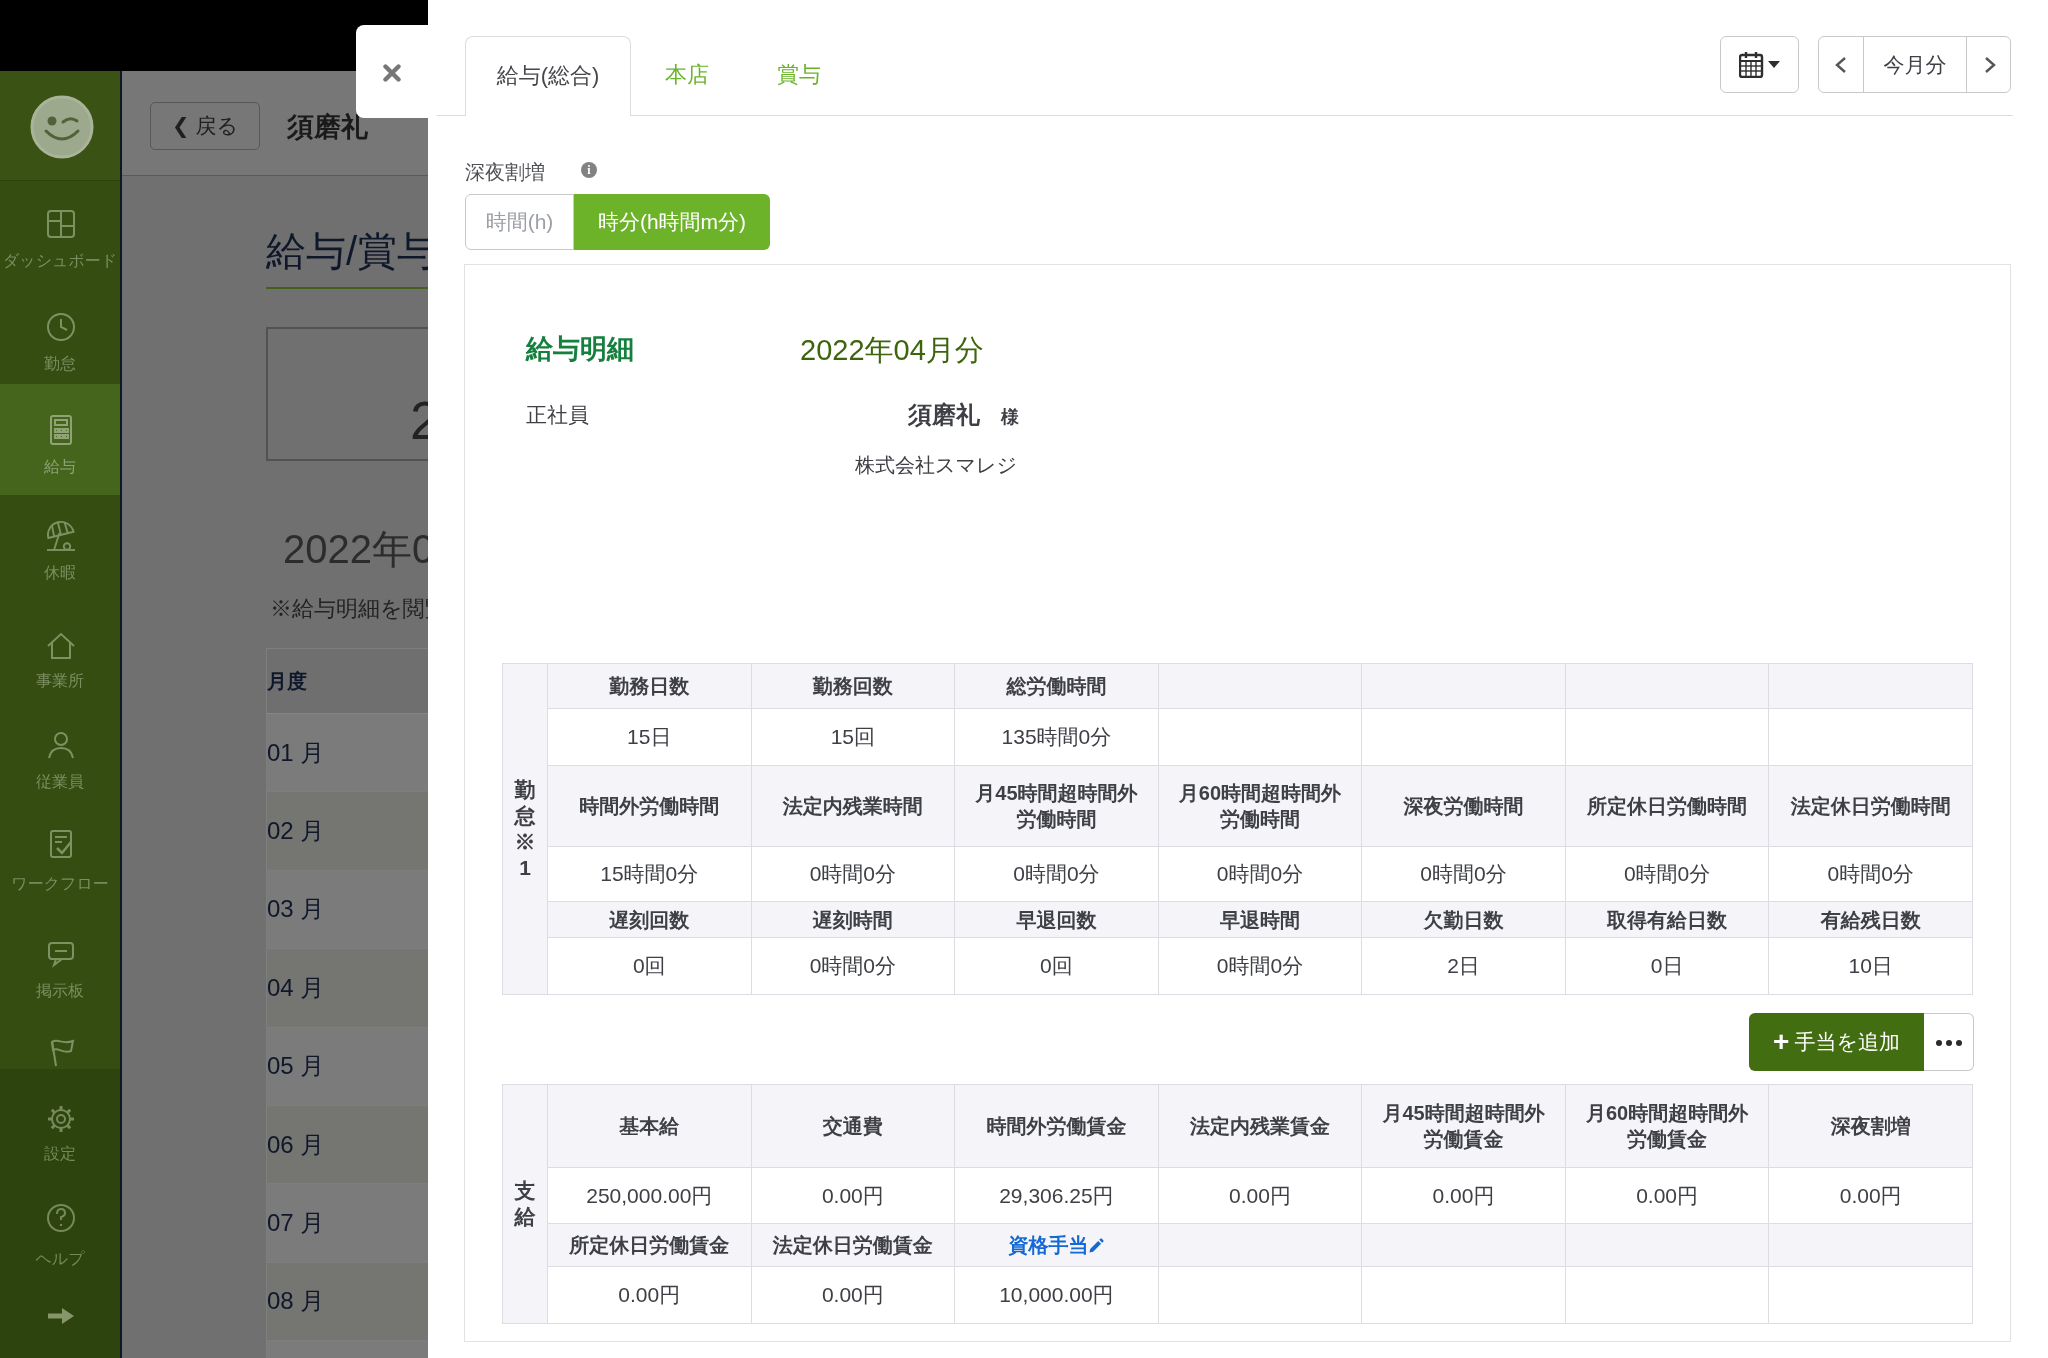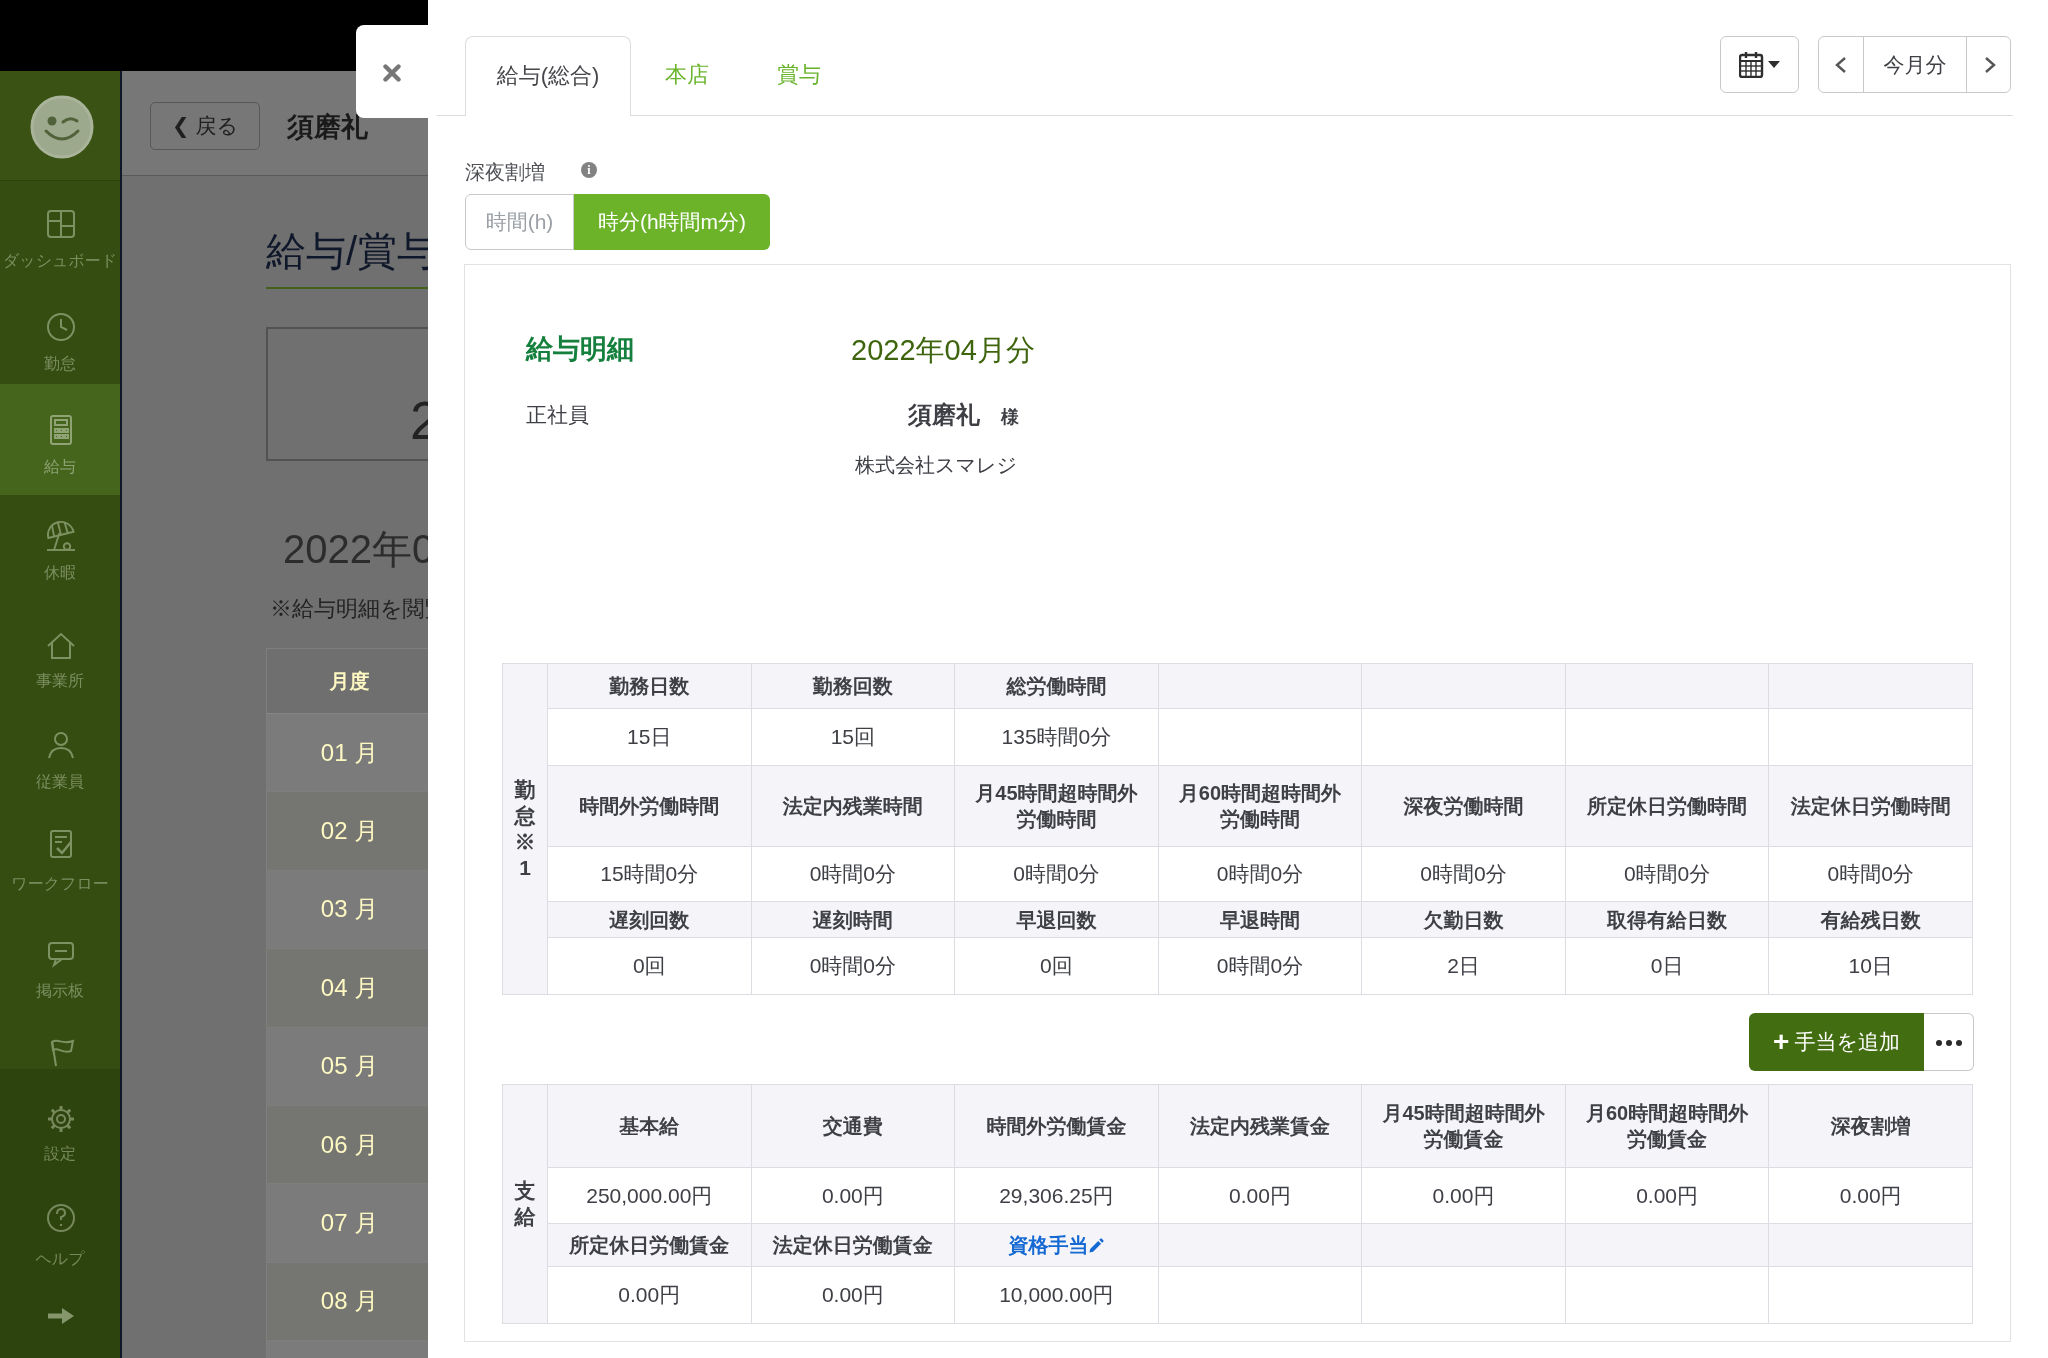--- a/index.html
+++ b/index.html
@@ -18,21 +18,21 @@
 #backBtn{left:28px;top:31px;width:110px;height:48px;border:1px solid #575757;border-radius:5px;color:#1f1f1f;font-size:21px;line-height:46px;text-align:center}
 #empName{left:165px;top:38px;font-size:27px;font-weight:bold;color:#1a1a1a}
 #pageBody{left:122px;top:176px;width:1926px;height:1182px;background:#707070}
 #h2green{left:144px;top:48px;font-size:40px;color:#0f172a}
 #h2line{left:144px;top:111px;width:500px;height:2px;background:#44601c}
 #bigBox{left:144px;top:151px;width:500px;height:134px;border:2px solid #525252}
 #bigNum{left:288px;top:214px;font-size:53px;color:#222}
 #bigYear{left:161px;top:346px;font-size:40px;color:#2c2c2c}
 #note{left:148px;top:418px;font-size:22px;color:#232323}
 #mTable{left:144px;top:472px;width:560px;border-collapse:collapse;table-layout:fixed;border:1px solid #565656}
-#mTable td{border:1px solid #7e7e7e;text-align:center;color:#fef9c3}
+#mTable td{border:1px solid #7e7e7e;color:#0f172a}
 #mTable .mh{height:65px;background:#6f6f6f;font-weight:bold;font-size:20px;border-bottom:1px solid #868686}
 #mTable .mr{height:78.4px;font-size:24px}
 .rowA{background:#7b7b7b}
 .rowB{background:#757571}
 
 #closeBtn{left:356px;top:25px;width:72px;height:93px;background:#fff;border-radius:8px 0 0 8px}
 #modal{left:428px;top:0;width:1620px;height:1358px;background:#fff}
 #tab1{left:37px;top:36px;width:166px;height:80px;border:1px solid #ddd;border-bottom:none;border-radius:8px 8px 0 0;font-size:22px;color:#46464b;text-align:center;line-height:78px;background:#fff;z-index:2}
 .tabG{top:36px;width:112px;height:79px;font-size:22px;color:#6ab42c;text-align:center;line-height:78px}
 #tabBorder{left:9px;top:115px;width:1576px;height:1px;background:#ddd}
@@ -41,21 +41,21 @@
 #tglL{left:37px;top:194px;width:109px;height:56px;border:1px solid #c9c9c9;border-radius:6px 0 0 6px;font-size:21px;color:#9ba0a6;text-align:center;line-height:54px}
 #tglR{left:146px;top:194px;width:196px;height:56px;background:#6cb32a;border-radius:0 6px 6px 0;font-size:21px;color:#fff;text-align:center;line-height:56px}
 #pdfBtn{left:1338px;top:191px;width:246px;height:56px;border:1px solid #c9c9c9;border-radius:6px}
 #pdfTxt{left:55px;top:16px;font-size:21px;color:#222}
 #calBtn{left:1292px;top:36px;width:79px;height:57px;border:1px solid #c9c9c9;border-radius:6px}
 #grpBtn{left:1390px;top:36px;width:193px;height:57px;border:1px solid #c9c9c9;border-radius:6px}
 .seg{top:0;height:55px;text-align:center}
 #segM{left:44px;width:104px;border-left:1px solid #c9c9c9;border-right:1px solid #c9c9c9;font-size:21px;color:#3f4046;line-height:55px}
 #container{left:36px;top:264px;width:1547px;height:1078px;border:1px solid #e2e2e2}
 #lblMeisai{left:98px;top:331px;font-size:27px;font-weight:bold;color:#15803d}
-#lblYM{left:415px;top:331px;width:200px;font-size:29px;color:#3e650e;text-align:center}
+#lblYM{left:372px;top:331px;width:200px;font-size:29px;color:#3e650e;text-align:left}
 #bikoBox{left:811px;top:303px;width:735px;height:87px;border:1px solid #e0e0e0}
 #lblBiko{left:26px;top:30px;font-size:21px;font-weight:bold;color:#1569d3}
 #lblSeishain{left:98px;top:401px;font-size:21px}
 #lblName{left:480px;top:399px;font-size:24px;font-weight:bold}
 #lblSama{left:573px;top:405px;font-size:18px;font-weight:bold}
 #lblCompany{left:408px;top:452px;width:200px;font-size:20px;text-align:center}
 
 .dtable{border-collapse:collapse;table-layout:fixed;width:1471px}
 .dtable th,.dtable td{border:1px solid #dcdce2;text-align:center;overflow:hidden}
 .dtable th{background:#f4f4f9;font-size:20px;font-weight:bold;color:#3f4046;line-height:26px}

